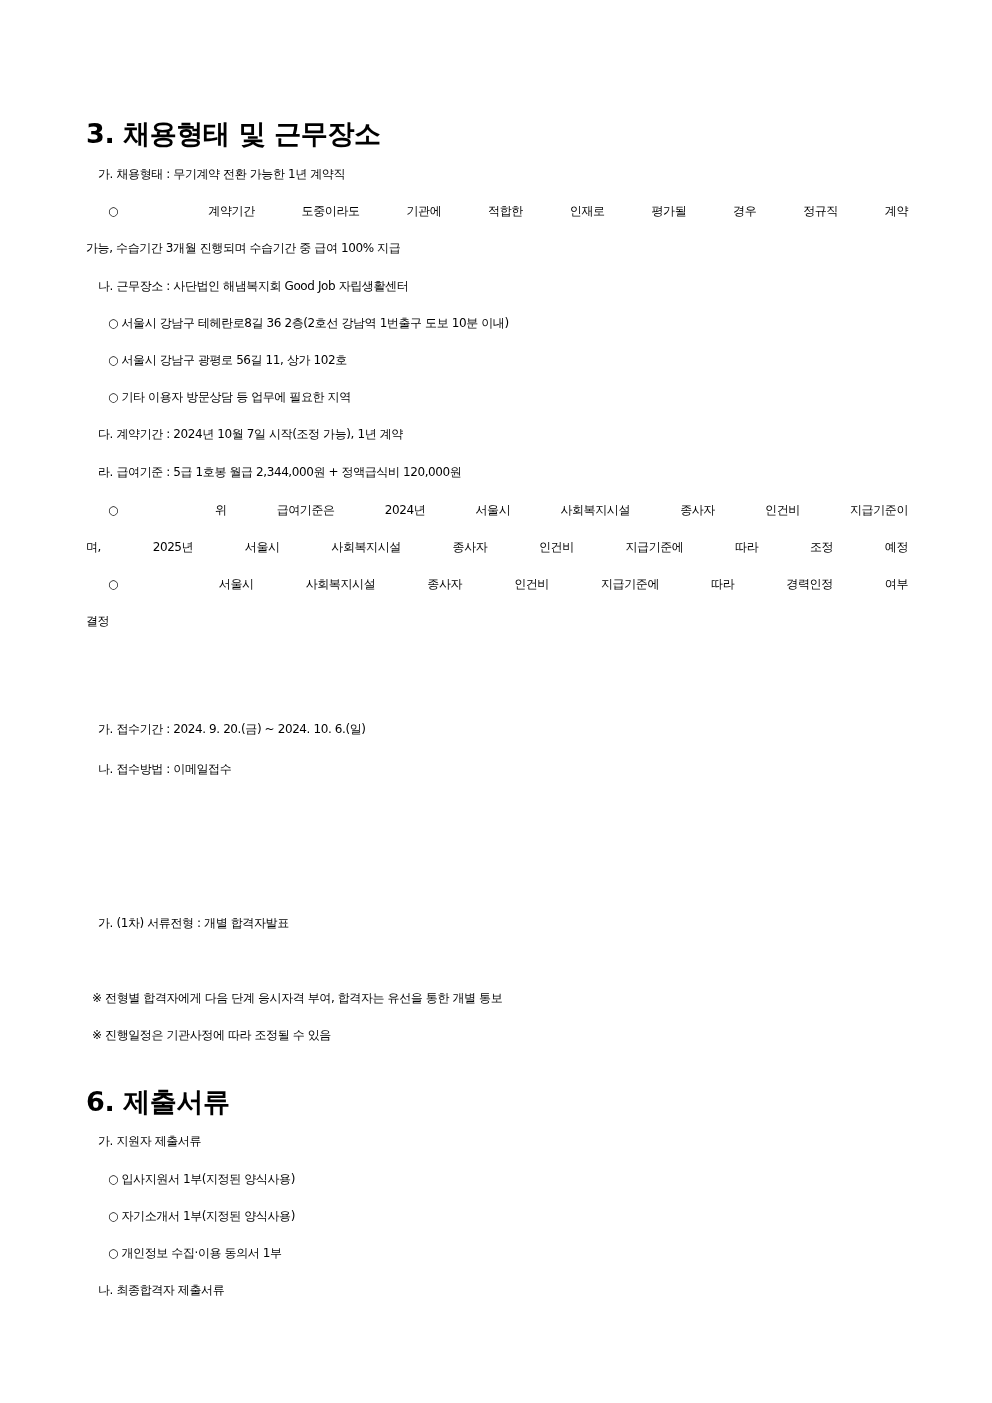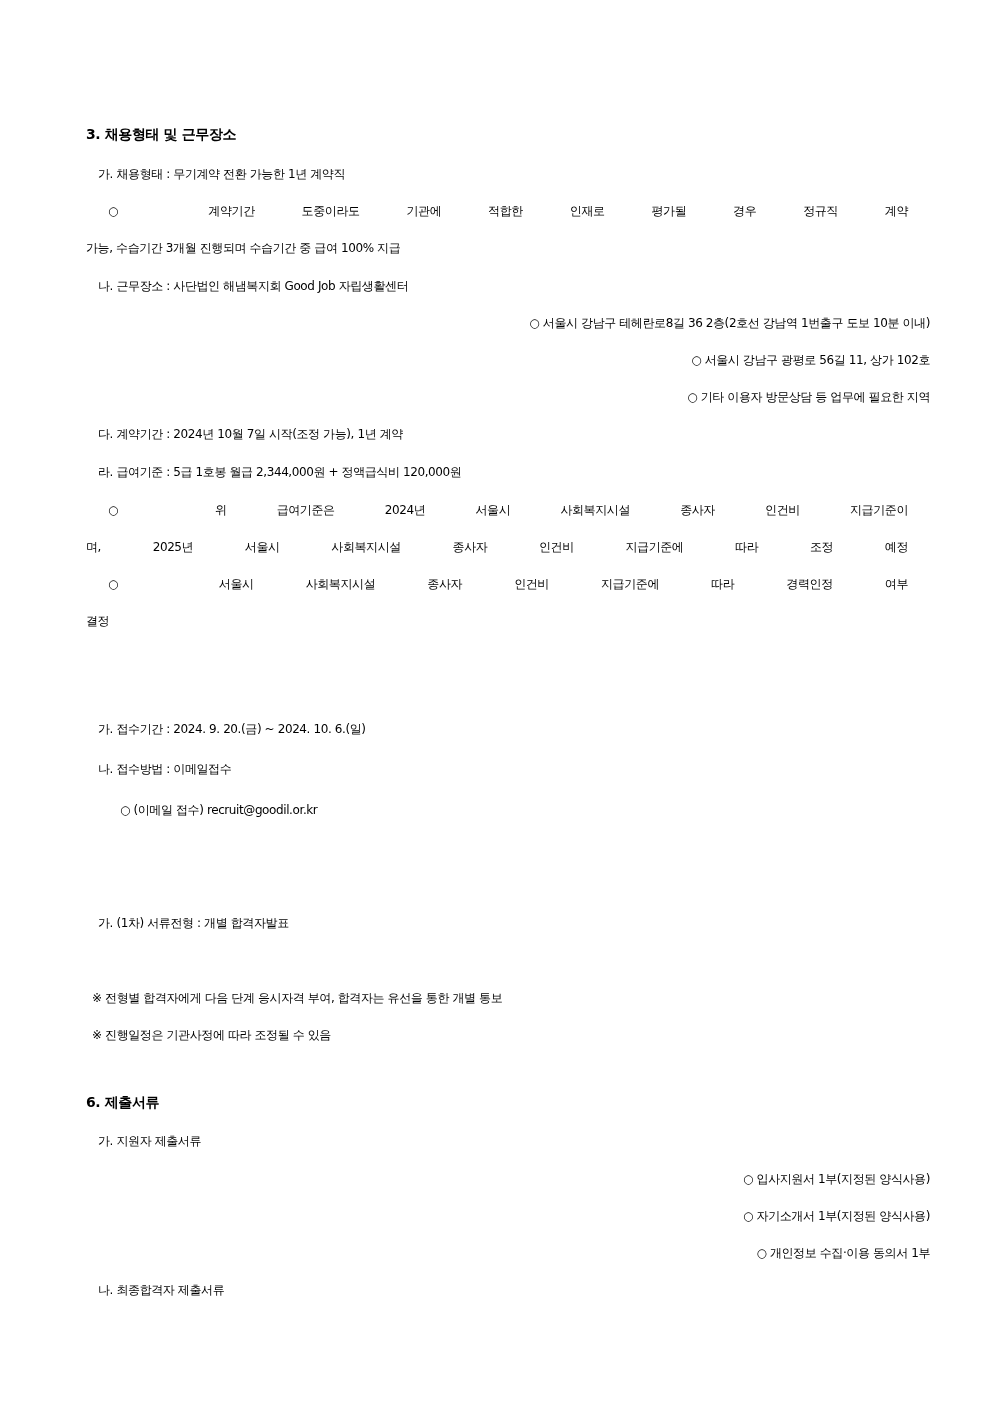--- a/index.html
+++ b/index.html
@@ -6,23 +6,23 @@
   body {
     width:992px; height:1403px; position:relative; overflow:hidden;
     font-family:"DejaVu Sans","Liberation Sans",sans-serif;
     color:#000; font-size:20px;
   }
   .page { position:absolute; left:0; top:0; width:992px; height:1403px; }
   .line {
     position:absolute; left:86px; width:822px; white-space:nowrap;
     line-height:28px; height:28px; font-size:12px; letter-spacing:-0.4px;
   }
-  .h { font-weight:bold; font-size:14px; }
+  .h { font-weight:bold; font-size:27px; }
   .l1 { left:98px; }
-  .l2 { left:108px;text-align:right; }
+  .l2 { left:108px; }
   .l2b { left:120px; }
   .note { left:92px; }
   .just { text-align:justify; text-align-last:justify; white-space:normal; }
 </style>
 </head>
 <body>
 
 <div class="page">
 
   <div class="line h" style="top:120px">3. 채용형태 및 근무장소</div>
@@ -35,21 +35,20 @@
   <div class="line l2" style="top:383px">○ 기타 이용자 방문상담 등 업무에 필요한 지역</div>
   <div class="line l1" style="top:420px">다. 계약기간 : 2024년 10월 7일 시작(조정 가능), 1년 계약</div>
   <div class="line l1" style="top:458px">라. 급여기준 : 5급 1호봉 월급 2,344,000원 + 정액급식비 120,000원</div>
   <div class="line l2 just" style="top:496px; width:800px">○ 위 급여기준은 2024년 서울시 사회복지시설 종사자 인건비 지급기준이</div>
   <div class="line just" style="top:533px">며, 2025년 서울시 사회복지시설 종사자 인건비 지급기준에 따라 조정 예정</div>
   <div class="line l2 just" style="top:570px; width:800px">○ 서울시 사회복지시설 종사자 인건비 지급기준에 따라 경력인정 여부</div>
   <div class="line" style="top:607px">결정</div>
 
   <div class="line l1" style="top:715px">가. 접수기간 : 2024. 9. 20.(금) ~ 2024. 10. 6.(일)</div>
   <div class="line l1" style="top:755px">나. 접수방법 : 이메일접수</div>
-  <div class="line l2b" style="top:796px">○ (이메일 접수) recruit@goodil.or.kr</div>
 
   <div class="line l1" style="top:909px">가. (1차) 서류전형 : 개별 합격자발표</div>
   <div class="line note" style="top:1021px">※ 진행일정은 기관사정에 따라 조정될 수 있음</div>
   <div class="line note" style="top:984px">※ 전형별 합격자에게 다음 단계 응시자격 부여, 합격자는 유선을 통한 개별 통보</div>
 
   <div class="line h" style="top:1088px">6. 제출서류</div>
   <div class="line l1" style="top:1127px">가. 지원자 제출서류</div>
   <div class="line l2" style="top:1165px">○ 입사지원서 1부(지정된 양식사용)</div>
   <div class="line l2" style="top:1202px">○ 자기소개서 1부(지정된 양식사용)</div>
   <div class="line l2" style="top:1239px">○ 개인정보 수집·이용 동의서 1부</div>

